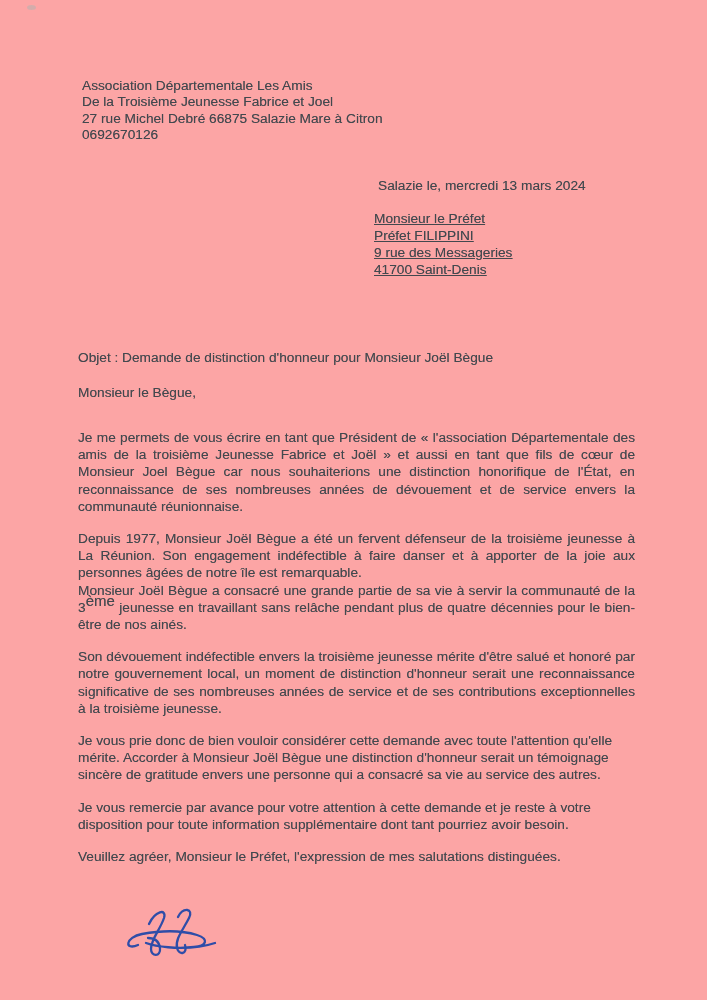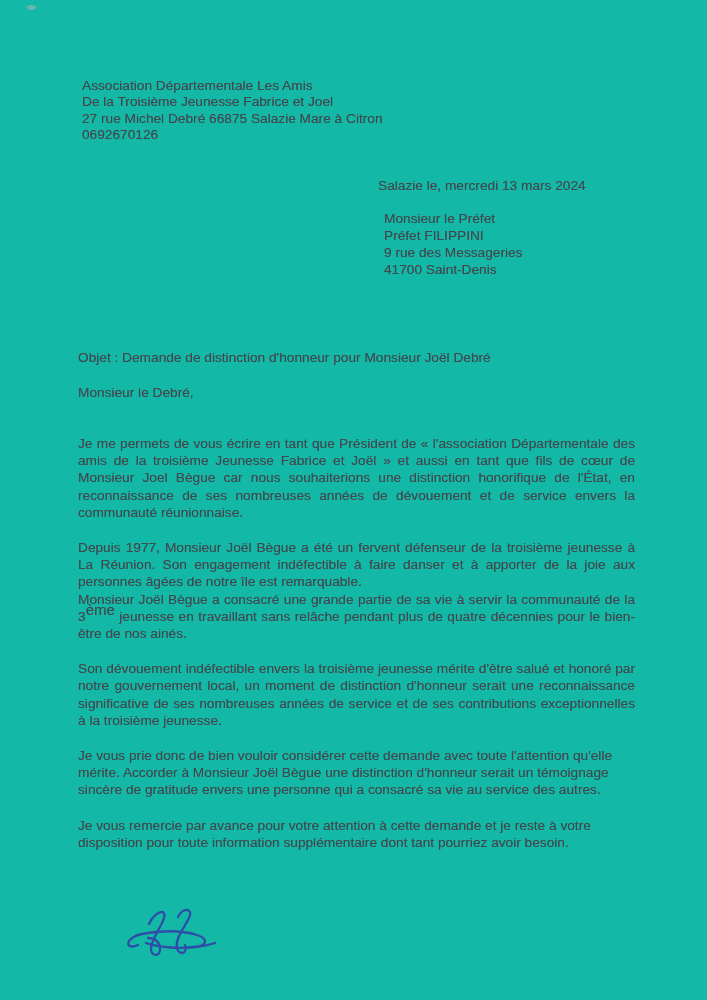--- a/index.html
+++ b/index.html
@@ -1,21 +1,21 @@
 <!DOCTYPE html>
 <html lang="fr"><head>
 <meta charset="utf-8">
 <style>
   html, body { margin: 0; padding: 0; background: #ffffff; }
 
   .page {
     position: relative;
     width: 707px;
     height: 1000px;
-    background: #14b8a6;
+    background: #fca5a5;
     font-family: "Liberation Sans", sans-serif;
     font-size: 13.7px;
     color: #42484e;
     text-shadow: 0 0 0.45px rgba(66, 72, 78, 0.55);
     overflow: hidden;
   }
 
   .speck {
     position: absolute;
     left: 27px; top: 5px;
@@ -32,42 +32,43 @@
     line-height: 16.4px;
   }
 
   .date-line {
     position: absolute;
     left: 378px; top: 178px;
   }
 
   .recipient {
     position: absolute;
-    left: 384px; top: 211px;
+    left: 374px; top: 211px;
     line-height: 16.9px;
+    text-decoration: underline;
   }
 
   .subject-line {
     position: absolute;
     left: 78px; top: 350px;
   }
 
   .salutation {
     position: absolute;
     left: 78px; top: 385px;
   }
 
   .letter-body {
     position: absolute;
     left: 78px; top: 417px;
     width: 557px;
     line-height: 17.2px;
   }
 
-  .para { margin: 18px 0 15px 0; }
+  .para { margin: 12px 0 15px 0; }
   .para .seg { margin: 0; }
   .para.justified .seg { text-align: justify; }
 
   sup {
     font-size: 15px;
     line-height: 0;
     vertical-align: super;
   }
 
   .closing-line { margin-top: 0; }
@@ -94,43 +95,44 @@
 
   <div class="date-line">Salazie le, mercredi 13 mars 2024</div>
 
   <div class="recipient">
     <div>Monsieur le Préfet</div>
     <div>Préfet FILIPPINI</div>
     <div>9 rue des Messageries</div>
     <div>41700 Saint-Denis</div>
   </div>
 
-  <div class="subject-line">Objet : Demande de distinction d'honneur pour Monsieur Joël Debré</div>
+  <div class="subject-line">Objet : Demande de distinction d'honneur pour Monsieur Joël Bègue</div>
 
-  <div class="salutation">Monsieur le Debré,</div>
+  <div class="salutation">Monsieur le Bègue,</div>
 
   <div class="letter-body">
     <div id="paragraphs-container">
         <div class="para justified">
           <p class="seg">Je me permets de vous écrire en tant que Président de « l'association Départementale des amis de la troisième Jeunesse Fabrice et Joël » et aussi en tant que fils de cœur de Monsieur Joel Bègue car nous souhaiterions une distinction honorifique de l'État, en reconnaissance de ses nombreuses années de dévouement et de service envers la communauté réunionnaise.</p>
         </div>
         <div class="para justified">
           <p class="seg">Depuis 1977, Monsieur Joël Bègue a été un fervent défenseur de la troisième jeunesse à La Réunion. Son engagement indéfectible à faire danser et à apporter de la joie aux personnes âgées de notre île est remarquable.</p>
           <p class="seg">Monsieur Joël Bègue a consacré une grande partie de sa vie à servir la communauté de la 3<sup>ème</sup> jeunesse en travaillant sans relâche pendant plus de quatre décennies pour le bien-être de nos ainés.</p>
         </div>
         <div class="para justified">
           <p class="seg">Son dévouement indéfectible envers la troisième jeunesse mérite d'être salué et honoré par notre gouvernement local, un moment de distinction d'honneur serait une reconnaissance significative de ses nombreuses années de service et de ses contributions exceptionnelles à la troisième jeunesse.</p>
         </div>
         <div class="para">
           <p class="seg">Je vous prie donc de bien vouloir considérer cette demande avec toute l'attention qu'elle mérite. Accorder à Monsieur Joël Bègue une distinction d'honneur serait un témoignage sincère de gratitude envers une personne qui a consacré sa vie au service des autres.</p>
         </div>
         <div class="para">
           <p class="seg">Je vous remercie par avance pour votre attention à cette demande et je reste à votre disposition pour toute information supplémentaire dont tant pourriez avoir besoin.</p>
         </div>
       </div>
+    <div class="closing-line">Veuillez agréer, Monsieur le Préfet, l'expression de mes salutations distinguées.</div>
   </div>
 
   <svg class="signature" viewBox="0 0 114 64" xmlns="http://www.w3.org/2000/svg">
     <g fill="none" stroke="#2f4da8" stroke-width="2.3" stroke-linecap="round" stroke-linejoin="round">
       <path d="M37,21 C43,8 55,5 52,15 C48,27 39,36 39,46 C39,54 49,54 48,45 C47,38 42,35 36,35"></path>
       <path d="M66,14 C71,4 82,5 77,15 C71,27 63,36 65,45 C67,53 76,51 73,42"></path>
       <path d="M26,42 C12,48 13,34 30,31 C52,27 72,28 85,32 C97,36 95,43 82,44 C66,46 45,44 34,40 C52,46 82,47 103,40"></path>
     </g>
   </svg>
 

